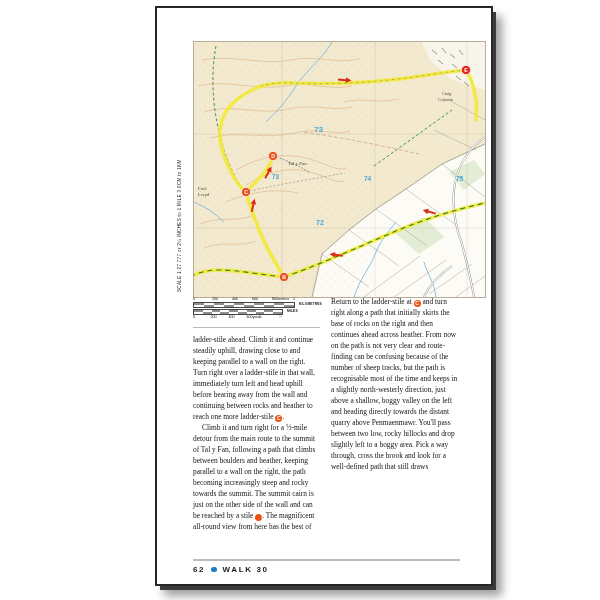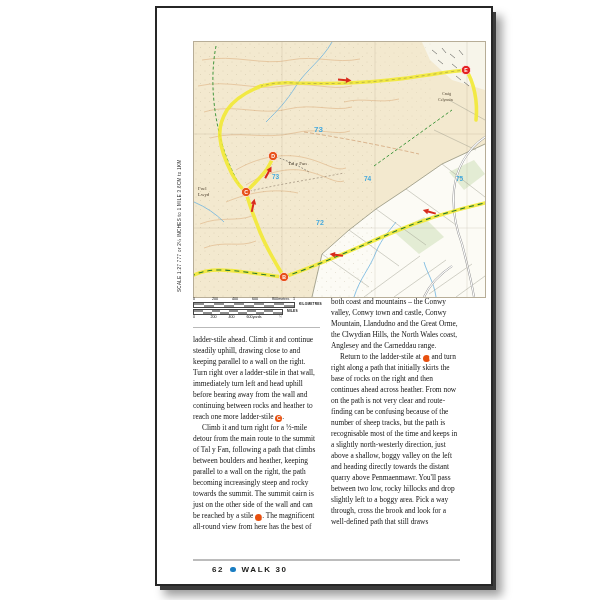--- a/index.html
+++ b/index.html
@@ -49,21 +49,21 @@
   .col p{margin:0;}
   .col p + p{text-indent:9px;}
   .col-left{left:36px; top:326px; width:128px;}
   .col-right{left:174px; top:288px; width:131px;}
   .wp{display:inline-flex; width:7px; height:7px; border-radius:50%;
     background:#e8500f; color:#fff; font:bold 5px "Liberation Sans",sans-serif;
     align-items:center; justify-content:center; vertical-align:-1px; line-height:7px;}
   
   .footer{position:absolute; left:36px; top:557px; display:flex; align-items:center; gap:6px;
     font-family:"Liberation Sans",sans-serif; font-weight:bold; font-size:8px;
-    letter-spacing:1.6px; color:#1c1c1a;margin-left:19px;}
+    letter-spacing:1.6px; color:#1c1c1a;}
   .footer .dot{width:5.5px; height:5.5px; border-radius:50%; display:inline-block;}
 </style>
 </head>
 <body>
 
 <div class="page">
 
   <div class="map-wrap">
     <svg id="map-svg" width="291" height="255" viewBox="0 0 291 255" xmlns="http://www.w3.org/2000/svg">
       <defs>
@@ -217,21 +217,20 @@
     <div class="sb-unit sb-unit1">KILOMETRES</div>
     <div class="sb-unit sb-unit2">MILES</div>
   </div>
 
   <div class="rule rule-left"></div>
   <div class="col col-left" id="col-left">
       <p>ladder-stile ahead. Climb it and continue steadily uphill, drawing close to and keeping parallel to a wall on the right. Turn right over a ladder-stile in that wall, immediately turn left and head uphill before bearing away from the wall and continuing between rocks and heather to reach one more ladder-stile <span class="wp">C</span>.</p>
       <p>Climb it and turn right for a ½-mile detour from the main route to the summit of Tal y Fan, following a path that climbs between boulders and heather, keeping parallel to a wall on the right, the path becoming increasingly steep and rocky towards the summit. The summit cairn is just on the other side of the wall and can be reached by a stile <span class="wp">D</span>. The magnificent all-round view from here has the best of</p>
     </div>
   <div class="col col-right" id="col-right">
-      <p>both coast and mountains – the Conwy valley, Conwy town and castle, Conwy Mountain, Llandudno and the Great Orme, the Clwydian Hills, the North Wales coast, Anglesey and the Carneddau range.</p>
       <p>Return to the ladder-stile at <span class="wp">C</span> and turn right along a path that initially skirts the base of rocks on the right and then continues ahead across heather. From now on the path is not very clear and route-finding can be confusing because of the number of sheep tracks, but the path is recognisable most of the time and keeps in a slightly north-westerly direction, just above a shallow, boggy valley on the left and heading directly towards the distant quarry above Penmaenmawr. You'll pass between two low, rocky hillocks and drop slightly left to a boggy area. Pick a way through, cross the brook and look for a well-defined path that still draws</p>
     </div>
 
   <div class="rule rule-footer"></div>
   <div class="footer">
     <span>62</span>
     <span class="dot" id="footer-dot" style="background: rgb(26, 125, 194);"></span>
     <span>WALK 30</span>
   </div>
 </div>

